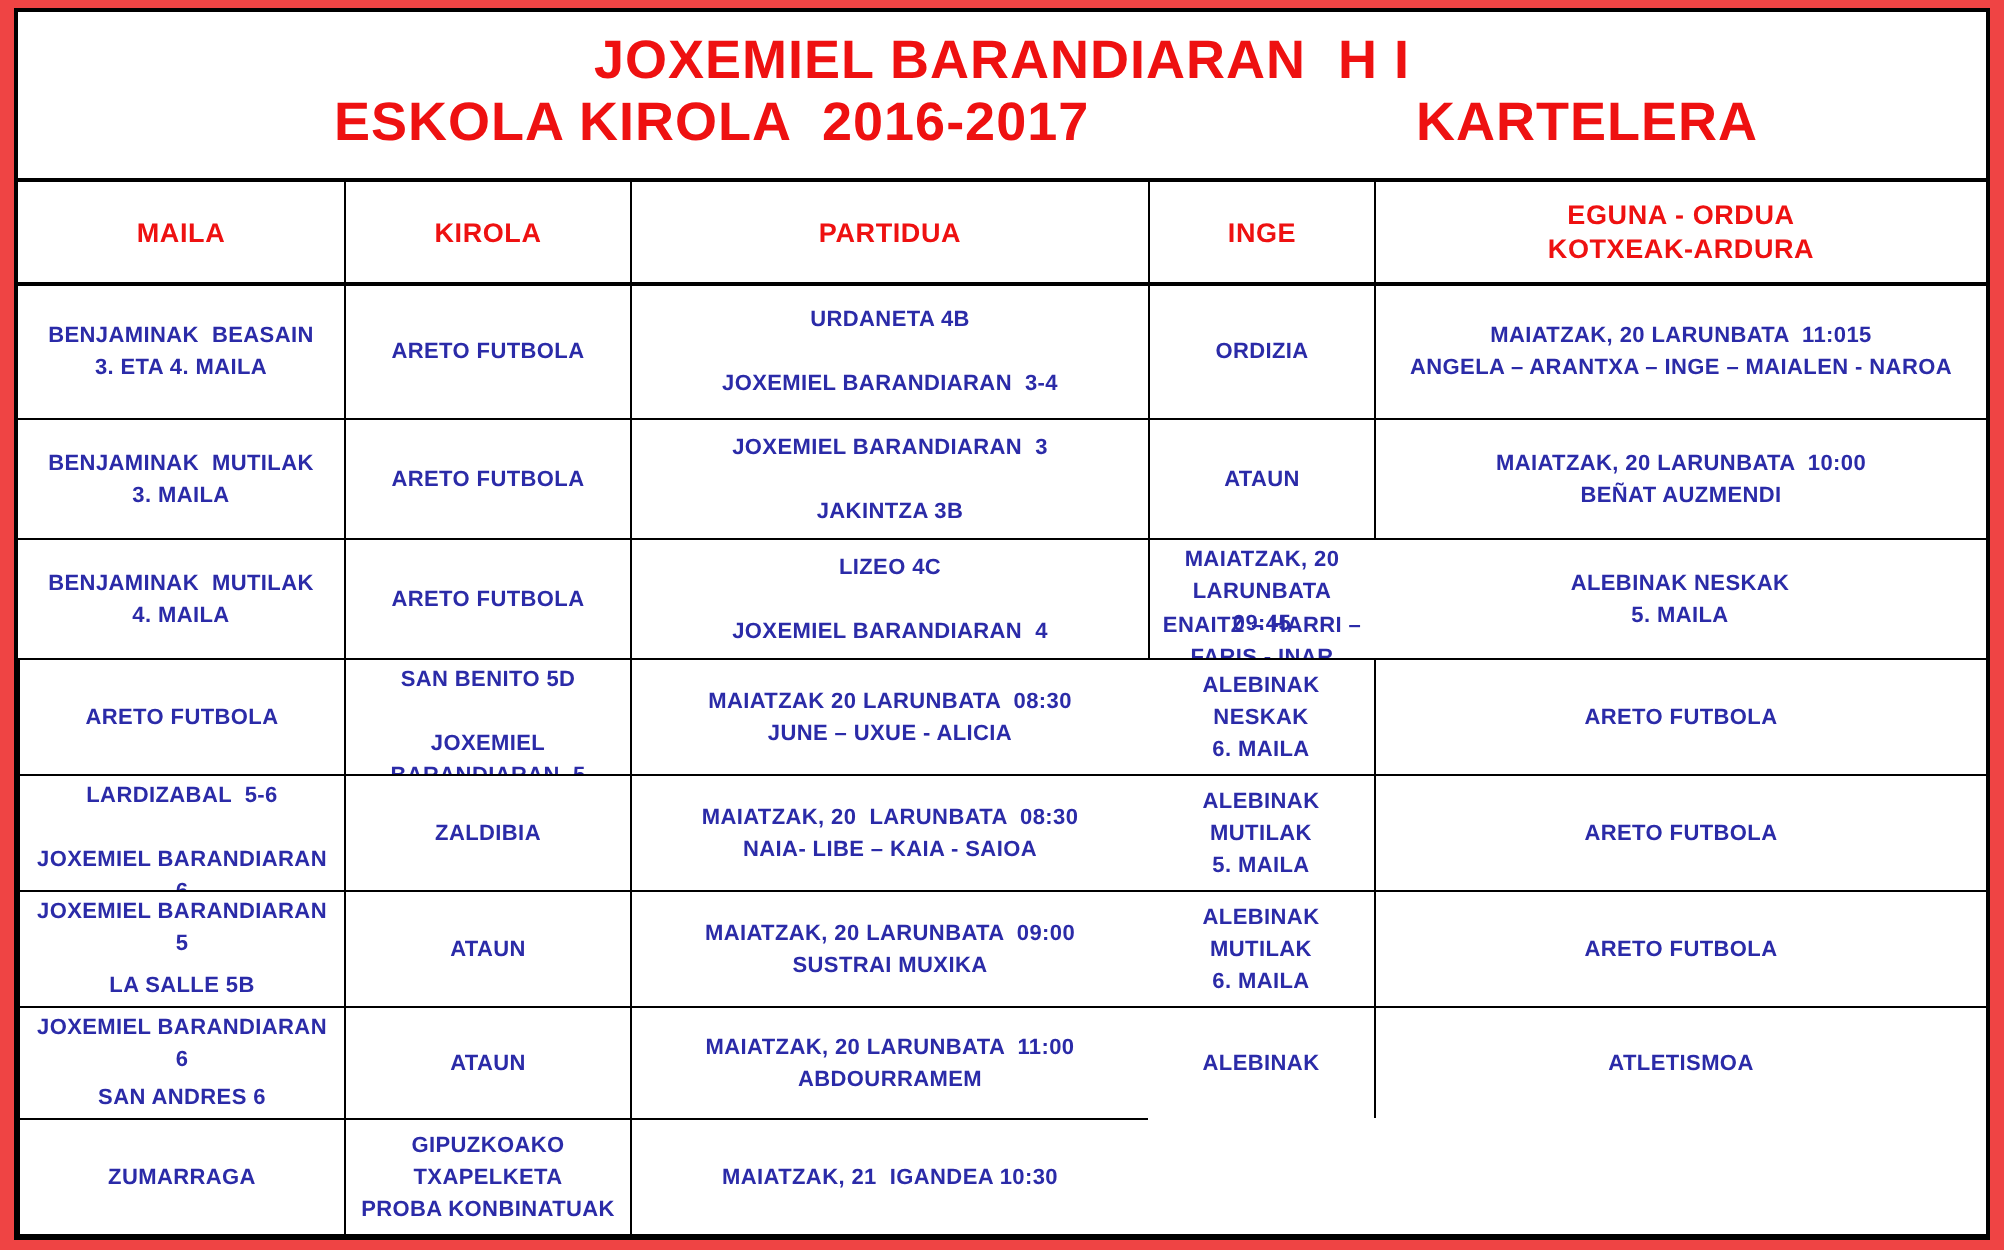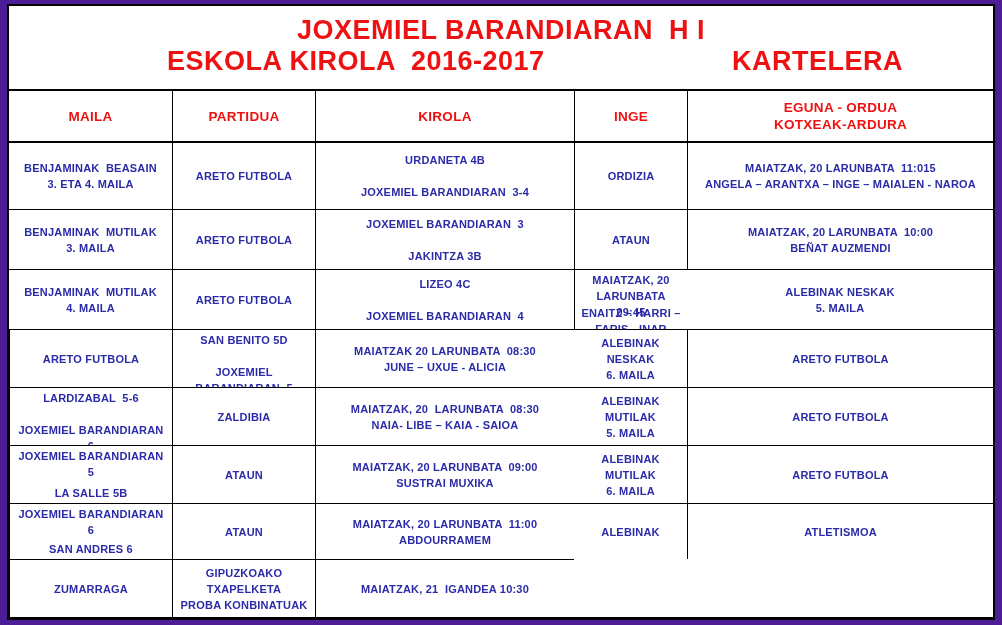--- a/index.html
+++ b/index.html
@@ -2,40 +2,40 @@
 <html style="--red: #ee1111; --blue: #2b2ba8; --line: #000000;"><head>
 <meta charset="utf-8">
 <style>
   :root{
     --red:#ee1111;
     --blue:#2b2ba8;
     --line:#000000;
   }
   html,body{margin:0;padding:0;background:#ffffff;}
   .page{
-    width:1002px;height:625px;position:relative;background:#4c1d95;
+    width:1002px;height:625px;position:relative;background:#ef4444;
     font-family:"Liberation Sans",sans-serif;overflow:hidden;
   }
   .board{
     position:absolute;left:7px;top:4px;width:988px;height:616px;
     box-sizing:border-box;border:2px solid var(--line);border-bottom-width:3px;
     background:#ffffff;
   }
   
   .title-block{
     height:85px;box-sizing:border-box;border-bottom:2px solid var(--line);
     color:var(--red);font-weight:bold;
   }
   .t1{
     text-align:center;font-size:27px;letter-spacing:.5px;padding-top:9px;
     white-space:pre-wrap;line-height:30px;
   }
   .t2{
     display:flex;justify-content:space-between;align-items:baseline;
-    padding:0 90px 0 158px;font-size:27px;letter-spacing:.5px;line-height:32px;
+    padding:0 114px 0 158px;font-size:27px;letter-spacing:.5px;line-height:32px;
     white-space:pre-wrap;
   }
   
   .grid{
     display:grid;
     grid-template-columns:163px 143px 259px 113px 1fr;
     grid-template-rows:52px 66px 60px 60px 58px 58px 58px 56px 1fr;
     height:526px;
   }
   .cell{
@@ -61,25 +61,25 @@
       <div class="t1">JOXEMIEL BARANDIARAN  H I</div>
       <div class="t2">
         <span>ESKOLA KIROLA  2016-2017</span>
         <span>KARTELERA</span>
       </div>
     </div>
     <div class="grid">
         <div class="cell header-cell c0">
           <div class="line">MAILA</div>
         </div>
+        <div class="cell header-cell c1">
+          <div class="line">KIROLA</div>
+        </div>
         <div class="cell header-cell c2">
           <div class="line">PARTIDUA</div>
-        </div>
-        <div class="cell header-cell c1">
-          <div class="line">KIROLA</div>
         </div>
         <div class="cell header-cell c3">
           <div class="line">INGE</div>
         </div>
         <div class="cell header-cell c4">
           <div class="line">EGUNA - ORDUA</div>
           <div class="line">KOTXEAK-ARDURA</div>
         </div>
         <div class="cell data-cell c0">
           <div class="line">BENJAMINAK  BEASAIN</div>

